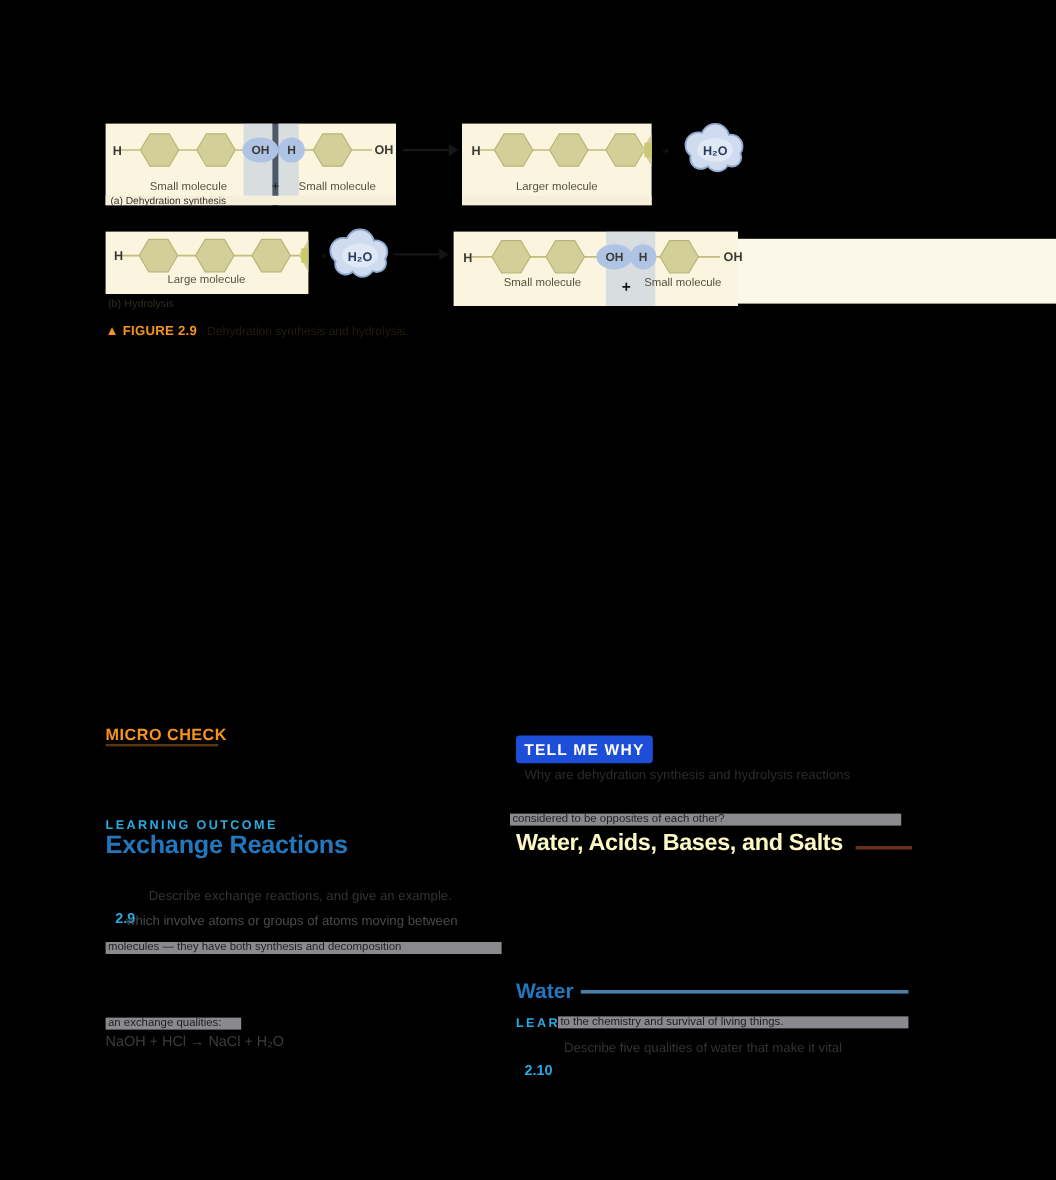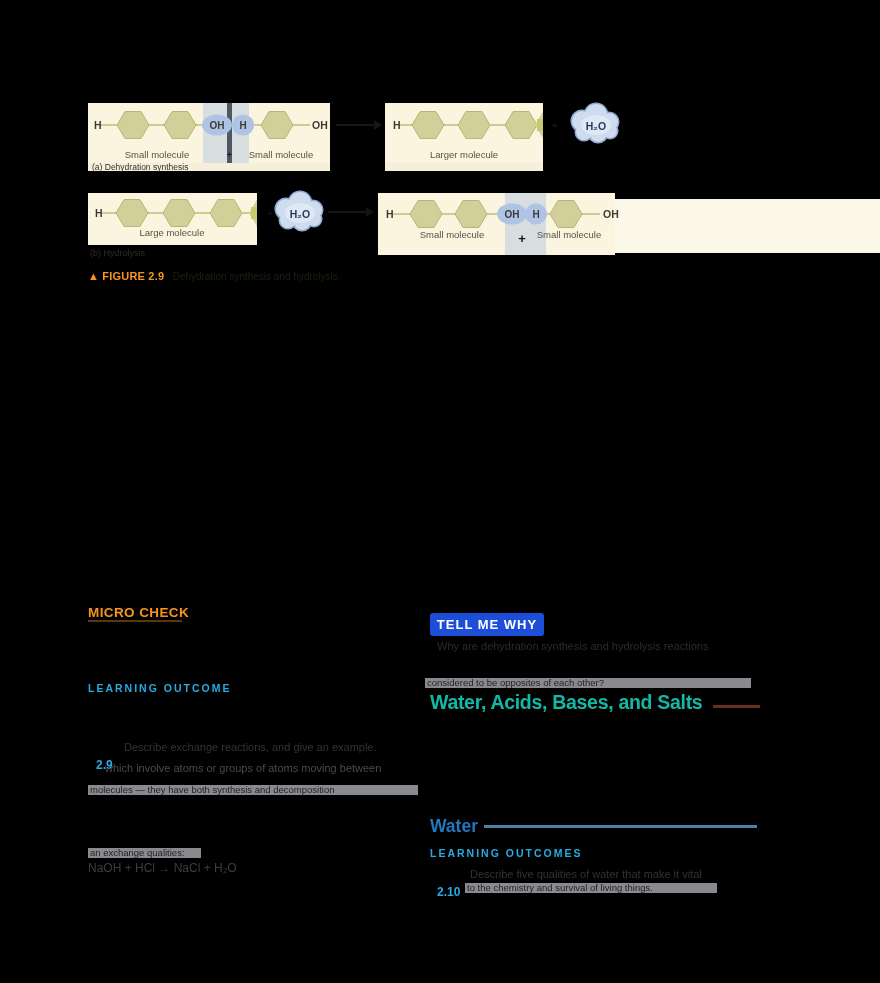--- a/index.html
+++ b/index.html
@@ -17,21 +17,21 @@
   .lo-label{position:absolute;color:#29ABE2;font-weight:bold;font-size:10.5px;letter-spacing:2px;}
   .lo-num{position:absolute;color:#29ABE2;font-weight:bold;font-size:12px;margin-top:18px;}
   .lo-text{position:absolute;color:#333333;font-size:11px;white-space:nowrap;}
   .faint{position:absolute;color:#4a4a4a;font-size:11px;white-space:nowrap;}
   .vfaint{position:absolute;color:#2c2c2c;font-size:11px;white-space:nowrap;}
   .graybar{position:absolute;background:#8A8A8E;height:10px;overflow:hidden;
            color:#1f1f1f;font-size:9.5px;line-height:10px;white-space:nowrap;padding:0 2px;box-sizing:border-box;}
   .tmw-badge{position:absolute;left:430px;top:613px;width:114px;height:23px;background:#1d4ed8;
              border-radius:3px;color:#fff;font-weight:bold;font-size:13px;letter-spacing:1px;
              display:flex;align-items:center;justify-content:center;}
-  .h2-rust{position:absolute;left:430px;top:691px;color:#14b8a6;font-weight:bold;
+  .h2-rust{position:absolute;left:430px;top:691px;color:#fef9c3;font-weight:bold;
            font-size:19.5px;letter-spacing:-.3px;white-space:nowrap;}
   .rust-rule{position:absolute;left:713px;top:705px;width:47px;height:3px;background:#66301A;}
   .h3-water{position:absolute;left:430px;top:816px;color:#2277BD;font-weight:bold;font-size:17.5px;}
   .water-rule{position:absolute;left:484px;top:825px;width:273px;height:2.5px;background:#4B7FA6;}
 </style>
 </head>
 <body>
 
 <div id="page">
 
@@ -157,20 +157,21 @@
   </svg>
 
   <div class="fig-caption-line">
     <span class="fig-tag">▲ FIGURE 2.9</span>
     <span class="fig-rest">Dehydration synthesis and hydrolysis.</span>
   </div>
 
   <div class="micro-check">MICRO CHECK</div>
   <div class="micro-check-rule"></div>
 
+  <div class="h2-blue" style="left:88px;top:693px;">Exchange Reactions</div>
 
   <div class="lo-label" style="left:88px;top:682px;">LEARNING OUTCOME</div>
   <div class="lo-num" style="left:96px;top:740px;">2.9</div>
   <div class="lo-text" style="left:124px;top:741px;">Describe exchange reactions, and give an example.</div>
 
   <div class="faint" style="left:105px;top:762px;">which involve atoms or groups of atoms moving between</div>
   <div class="graybar" style="left:88px;top:785px;width:330px;">molecules — they have both synthesis and decomposition</div>
 
   <div class="graybar" style="left:88px;top:848px;width:113px;">an exchange qualities:</div>
   <div class="vfaint" style="left:88px;top:861px;font-size:12px;color:#3d3d3d;">NaOH + HCl → NaCl + H₂O</div>
@@ -183,15 +184,15 @@
 
   <div class="h2-rust">Water, Acids, Bases, and Salts</div>
   <div class="rust-rule"></div>
 
   <div class="h3-water">Water</div>
   <div class="water-rule"></div>
 
   <div class="lo-label" style="left:430px;top:847px;">LEARNING OUTCOMES</div>
   <div class="lo-num" style="left:437px;top:867px;">2.10</div>
   <div class="lo-text" style="left:470px;top:868px;">Describe five qualities of water that make it vital</div>
-  <div class="graybar" style="left:465px;top:883px;width:252px;">to the chemistry and survival of living things.</div>
+  <div class="graybar" style="left:465px;top:847px;width:292px;">to the chemistry and survival of living things.</div>
 
 </div>
 
 </body></html>

